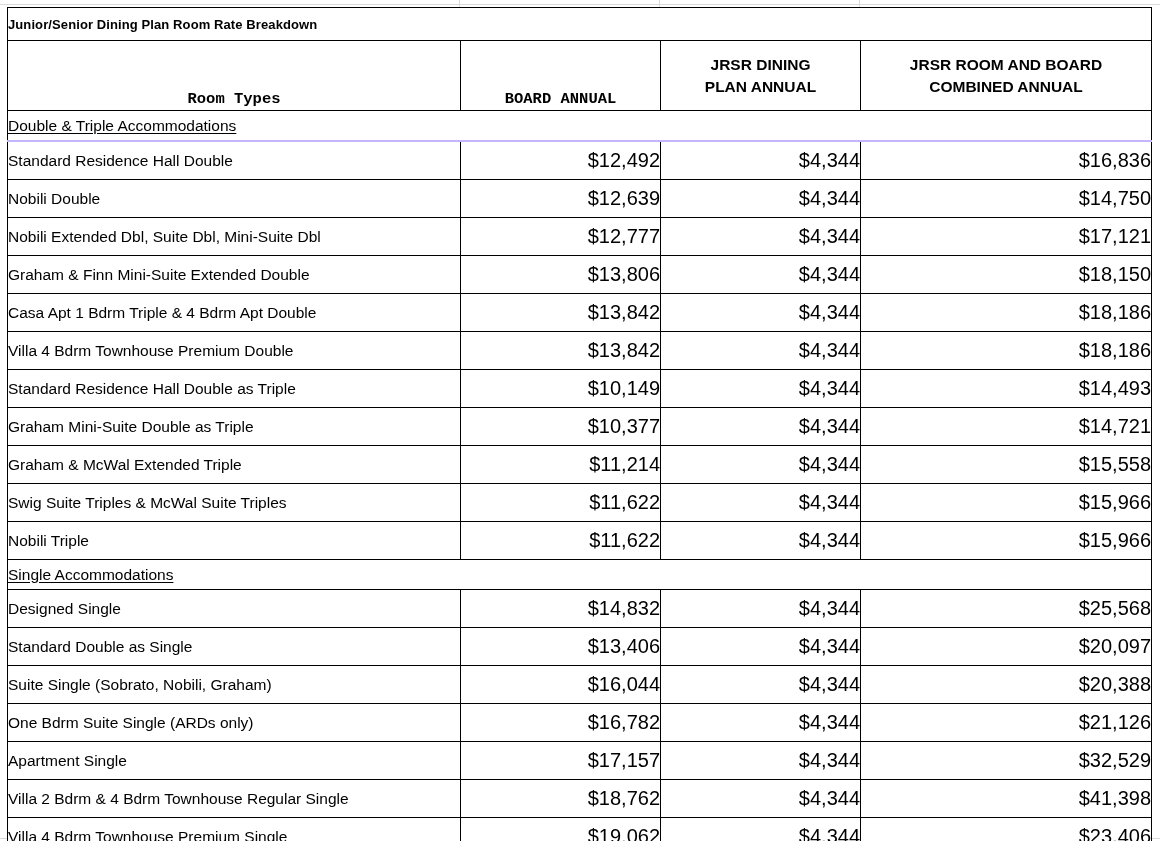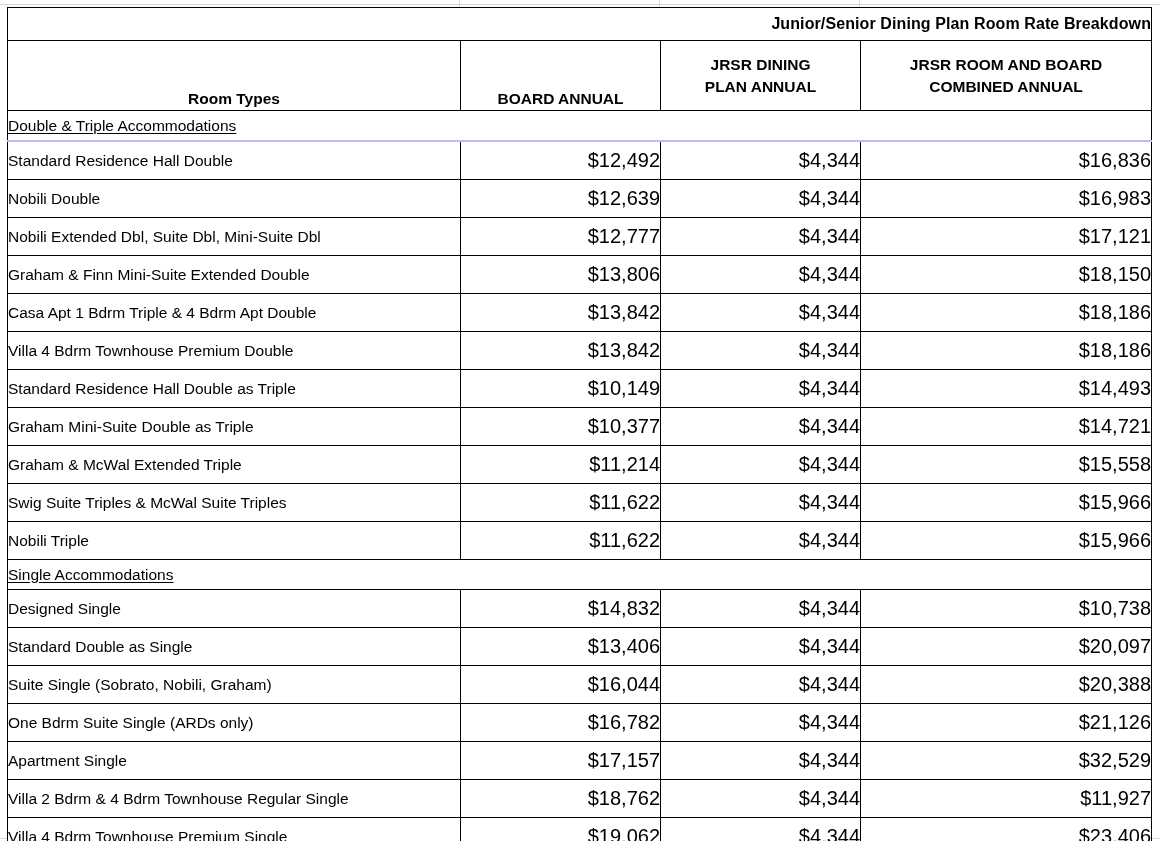--- a/index.html
+++ b/index.html
@@ -59,43 +59,44 @@
   
   col.c-room   { width: 453px; }
   col.c-annual { width: 200px; }
   col.c-dining { width: 200px; }
   col.c-comb   { width: 291px; }
 
   
   .title-row td {
     background: #cccccc;
     height: 32px;
-    text-align: right;
+    text-align: left;
     font-weight: bold;
-    font-size: 16px;
+    font-size: 13px;
     letter-spacing: 0.1px;
     border: 2px solid #000000;
   }
 
   
   .head-row td {
     height: 69px;
     text-align: center;
     font-weight: bold;
     font-size: 15.5px;
     vertical-align: bottom;
     padding-bottom: 7px;
     line-height: 1.42;
     border-left: 1px solid #000000;
     border-right: 1px solid #000000;
     border-top: 2px solid #000000;
     border-bottom: 2px solid #000000;
   }
   .head-row td.head-room {
     vertical-align: bottom;
+    font-family: Liberation Mono, monospace;
   }
   .head-row td.head-multi {
     vertical-align: middle;
     padding-bottom: 0;
     margin-top: 9px;
   }
   .head-row td .hl {
     display: block;
   }
 
@@ -182,21 +183,21 @@
         <tr class="data-row first-data">
           <td class="cell-room">Standard Residence Hall Double</td>
           <td class="cell-num">$12,492</td>
           <td class="cell-num">$4,344</td>
           <td class="cell-num">$16,836</td>
         </tr>
         <tr class="data-row">
           <td class="cell-room">Nobili Double</td>
           <td class="cell-num">$12,639</td>
           <td class="cell-num">$4,344</td>
-          <td class="cell-num">$16,983</td>
+          <td class="cell-num">$14,750</td>
         </tr>
         <tr class="data-row">
           <td class="cell-room">Nobili Extended Dbl, Suite Dbl, Mini-Suite Dbl</td>
           <td class="cell-num">$12,777</td>
           <td class="cell-num">$4,344</td>
           <td class="cell-num">$17,121</td>
         </tr>
         <tr class="data-row">
           <td class="cell-room">Graham &amp; Finn Mini-Suite Extended Double</td>
           <td class="cell-num">$13,806</td>
@@ -249,21 +250,21 @@
         <tr class="section-row">
           <td colspan="4">
             <span>Single Accommodations</span>
           </td>
         </tr>
 
         <tr class="data-row">
           <td class="cell-room">Designed Single</td>
           <td class="cell-num">$14,832</td>
           <td class="cell-num">$4,344</td>
-          <td class="cell-num">$10,738</td>
+          <td class="cell-num">$25,568</td>
         </tr>
         <tr class="data-row">
           <td class="cell-room">Standard Double as Single</td>
           <td class="cell-num">$13,406</td>
           <td class="cell-num">$4,344</td>
           <td class="cell-num">$20,097</td>
         </tr>
         <tr class="data-row">
           <td class="cell-room">Suite Single (Sobrato, Nobili, Graham)</td>
           <td class="cell-num">$16,044</td>
@@ -279,21 +280,21 @@
         <tr class="data-row">
           <td class="cell-room">Apartment Single</td>
           <td class="cell-num">$17,157</td>
           <td class="cell-num">$4,344</td>
           <td class="cell-num">$32,529</td>
         </tr>
         <tr class="data-row">
           <td class="cell-room">Villa 2 Bdrm &amp; 4 Bdrm Townhouse Regular Single</td>
           <td class="cell-num">$18,762</td>
           <td class="cell-num">$4,344</td>
-          <td class="cell-num">$11,927</td>
+          <td class="cell-num">$41,398</td>
         </tr>
         <tr class="data-row">
           <td class="cell-room">Villa 4 Bdrm Townhouse Premium Single</td>
           <td class="cell-num">$19,062</td>
           <td class="cell-num">$4,344</td>
           <td class="cell-num">$23,406</td>
         </tr>
 
       </tbody>
     </table>

